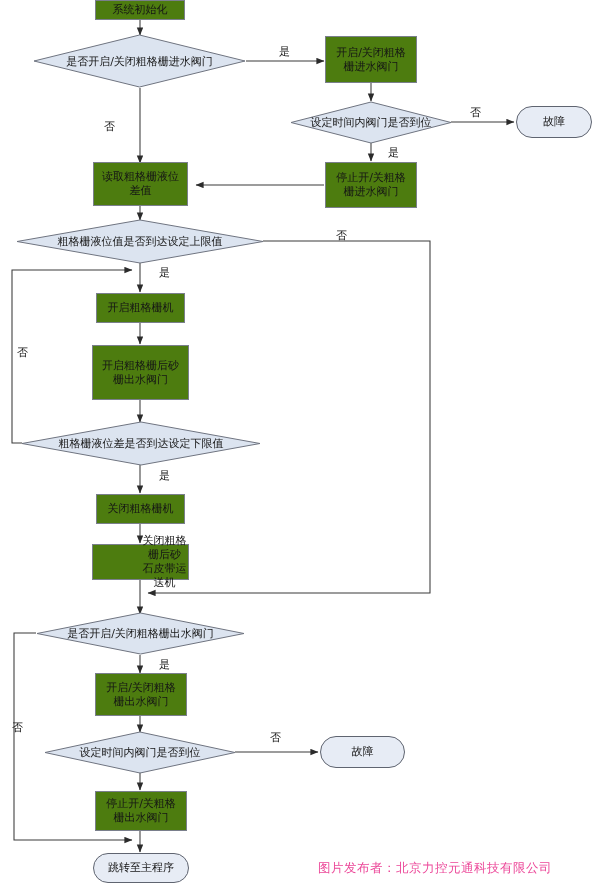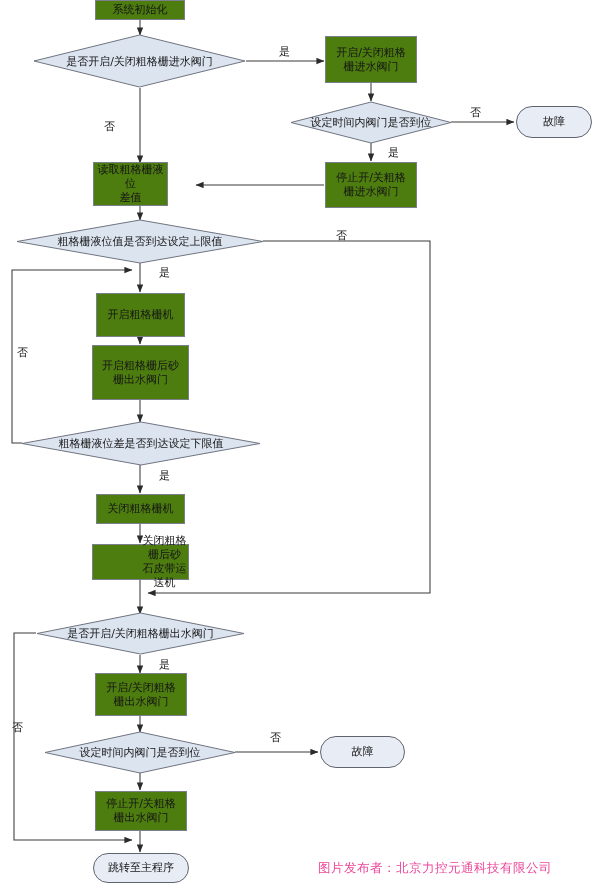--- a/index.html
+++ b/index.html
@@ -158,31 +158,31 @@
       <polygon points="81,1 161,21.5 81,42 1,21.5" fill="#dce4f0" stroke="#6f7480" stroke-width="1"></polygon>
     </svg>
     <span class="dlabel">设定时间内阀门是否到位</span>
   </div>
 
   <div class="node term" style="left:516px;top:106px;width:76px;height:32px;">故障</div>
 
   <div class="node proc" style="left:325px;top:162px;width:92px;height:46px;">停止开/关粗格
 栅进水阀门</div>
 
-  <div class="node proc" style="left:93px;top:162px;width:75px;height:44px;">读取粗格栅液位
+  <div class="node proc" style="left:93px;top:162px;width:95px;height:44px;">读取粗格栅液位
 差值</div>
 
   <div class="diamond" style="left:16px;top:219px;width:248px;height:45px;">
     <svg width="248" height="45" viewBox="0 0 248 45">
       <polygon points="124,1 247,22.5 124,44 1,22.5" fill="#dce4f0" stroke="#6f7480" stroke-width="1"></polygon>
     </svg>
     <span class="dlabel">粗格栅液位值是否到达设定上限值</span>
   </div>
 
-  <div class="node proc" style="left:96px;top:293px;width:89px;height:44px;">开启粗格栅机</div>
+  <div class="node proc" style="left:96px;top:293px;width:89px;height:30px;">开启粗格栅机</div>
 
   <div class="node proc" style="left:92px;top:345px;width:97px;height:55px;">开启粗格栅后砂
 栅出水阀门</div>
 
   <div class="diamond" style="left:21px;top:421px;width:240px;height:45px;">
     <svg width="240" height="45" viewBox="0 0 240 45">
       <polygon points="120,1 239,22.5 120,44 1,22.5" fill="#dce4f0" stroke="#6f7480" stroke-width="1"></polygon>
     </svg>
     <span class="dlabel">粗格栅液位差是否到达设定下限值</span>
   </div>

